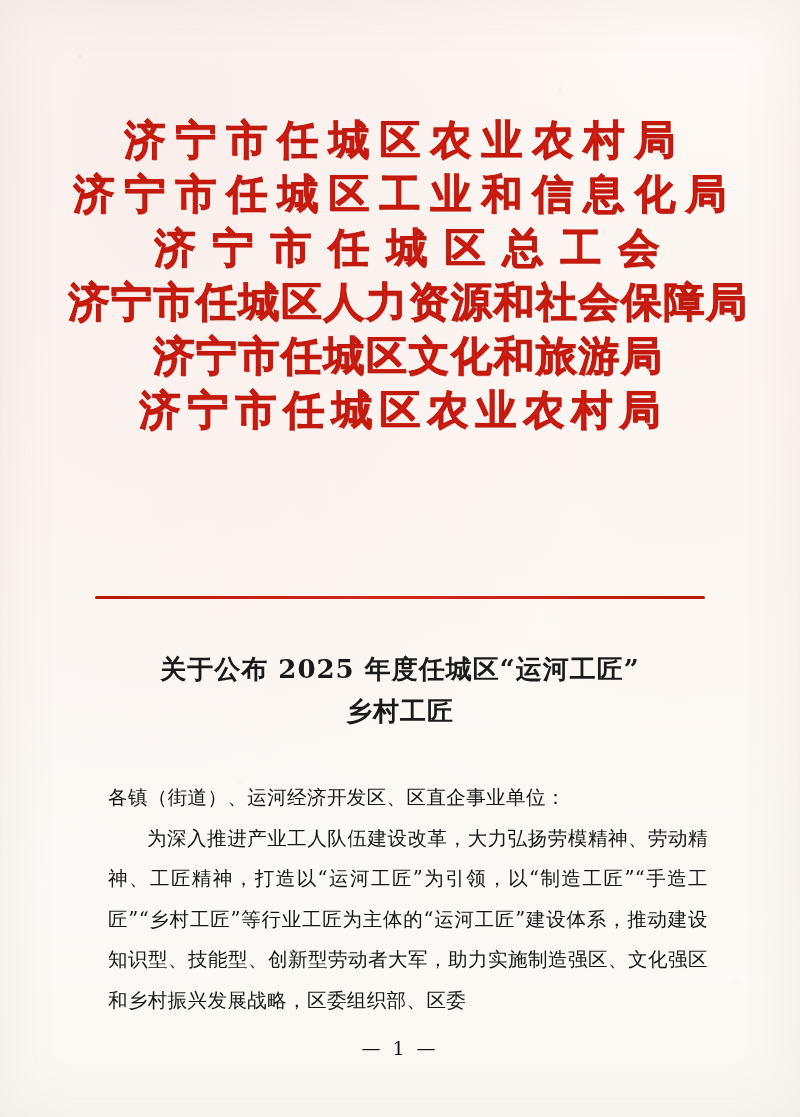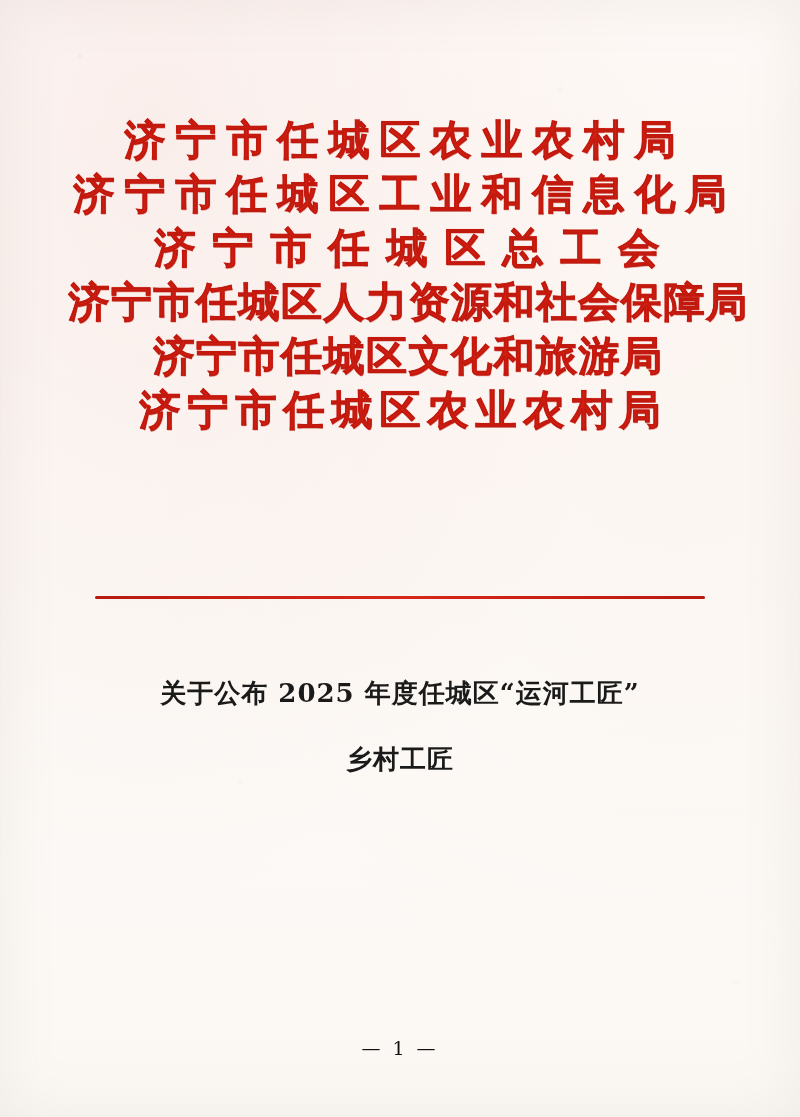--- a/index.html
+++ b/index.html
@@ -84,21 +84,21 @@
     left: 110px;
     right: 110px;
     top: 648px;
     text-align: center;
     color: #1a1a1a;
     font-size: 26px;
     font-weight: bold;
     line-height: 1.62;
     letter-spacing: 1px;
   }
-  .doc-title .t-line { display: block; margin-top: 24px; }
+  .doc-title .t-line { display: block; }
 
   .body-text {
     position: absolute;
     left: 108px;
     right: 92px;
     top: 778px;
     color: #141414;
     font-size: 19.5px;
     line-height: 2.08;
     letter-spacing: 0.4px;
@@ -139,16 +139,20 @@
     <div class="lh-line lh-6">济宁市任城区农业农村局</div>
   </div>
 
   <div class="red-rule"></div>
 
   <div class="doc-title">
     <span class="t-line">关于公布 2025 年度任城区“运河工匠”</span>
     <span class="t-line">乡村工匠</span>
   </div>
 
+  <div class="body-text">
+    <p>各镇（街道）、运河经济开发区、区直企事业单位：</p>
+    <p class="indent">为深入推进产业工人队伍建设改革，大力弘扬劳模精神、劳动精神、工匠精神，打造以“运河工匠”为引领，以“制造工匠”“手造工匠”“乡村工匠”等行业工匠为主体的“运河工匠”建设体系，推动建设知识型、技能型、创新型劳动者大军，助力实施制造强区、文化强区和乡村振兴发展战略，区委组织部、区委</p>
+  </div>
 
   <div class="page-number">— 1 —</div>
   <div class="edge-shadow"></div>
 </div>
 
 </body></html>

